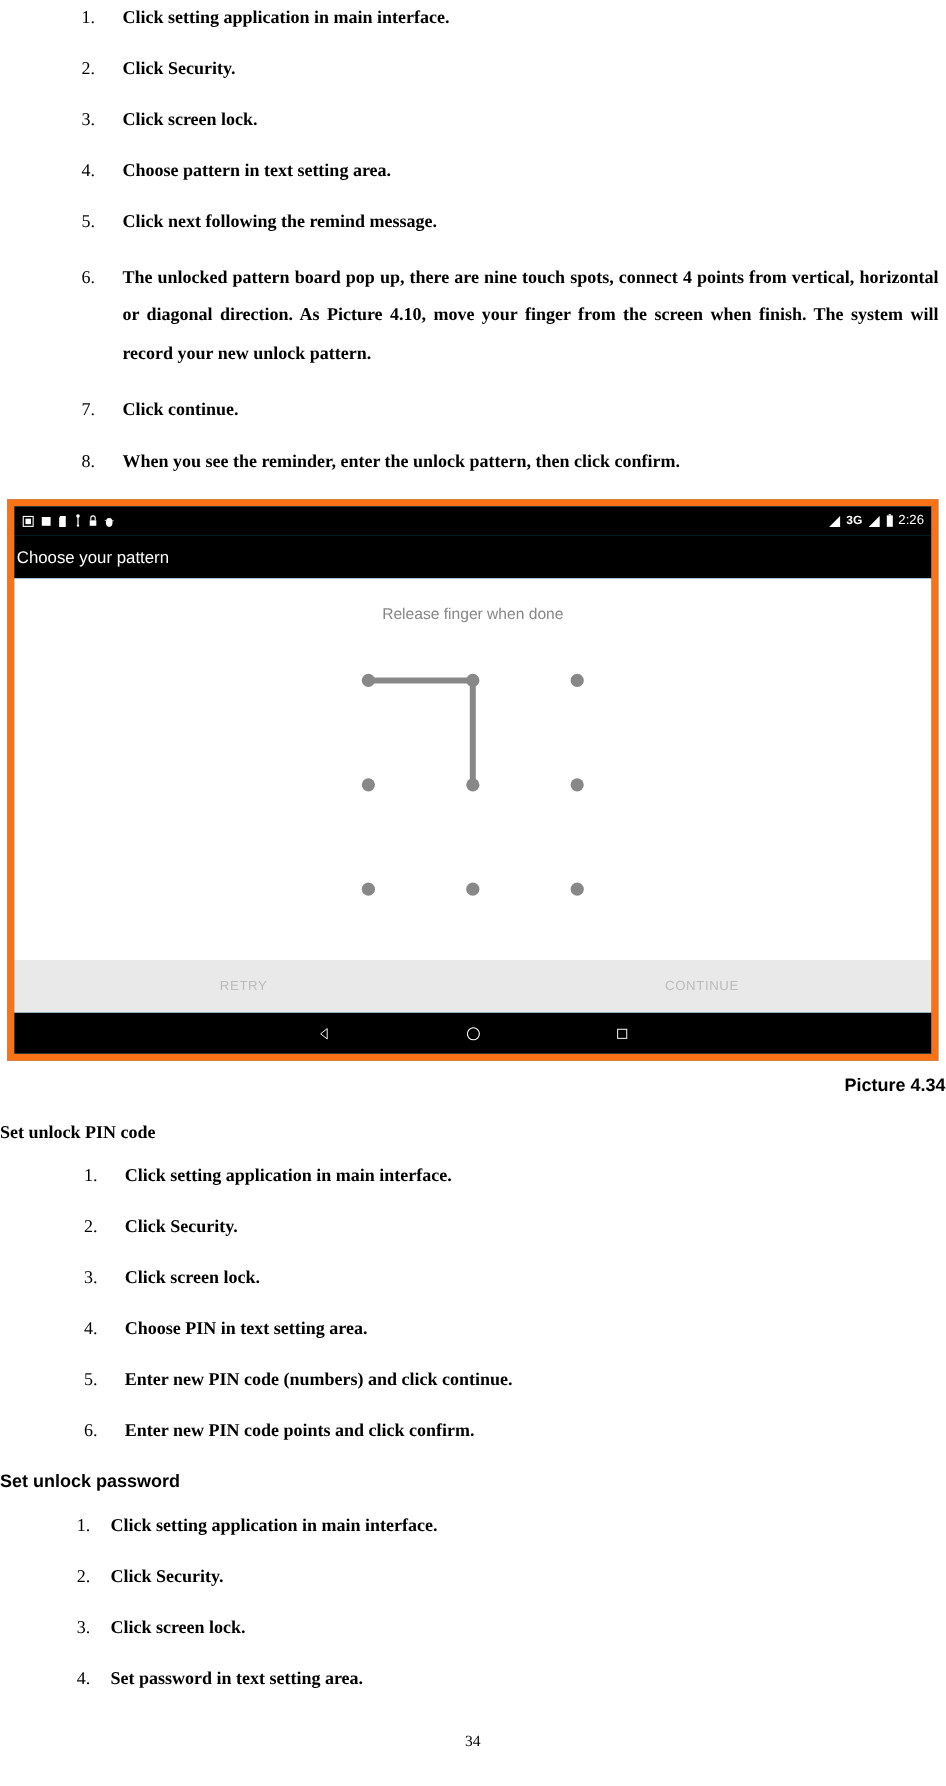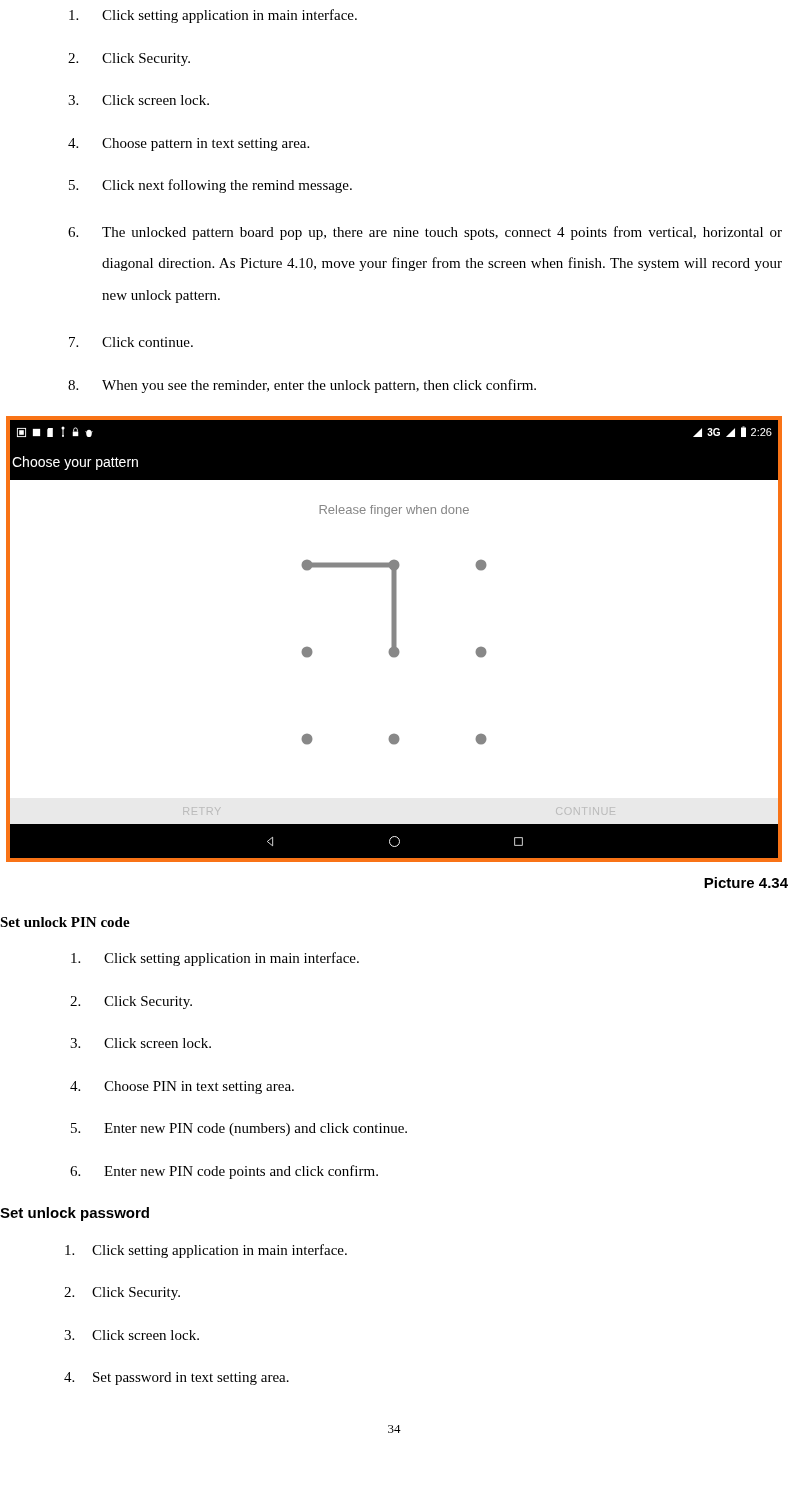--- a/index.html
+++ b/index.html
@@ -23,24 +23,25 @@
     margin-bottom: 20px;
   }
   .list-num {
     width: 34px;
     flex-shrink: 0;
     text-align: left;
   }
   .list-text {
     flex: 1;
     text-align: justify;
+    font-weight: bold;
   }
   .screenshot {
     margin: 0 6px 0 6px;
-    border: 4px solid #f97316;
+    border: 6px solid #f97316;
     background: #0ea5e9;
   }
   .status-bar {
     height: 24px;
     background: #000;
     color: #fff;
     display: flex;
     justify-content: space-between;
     align-items: center;
     font-family: Arial, sans-serif;
@@ -95,21 +96,21 @@
     border-radius: 50%;
     transform: translate(-50%, -50%);
   }
   .pattern-svg {
     position: absolute;
     top: 0; left: 0;
     width: 220px; height: 220px;
   }
   .bottom-buttons {
     display: flex;
-    height: 26px;
+    height: 44px;
     background: #e9e9e9;
   }
   .bottom-buttons div {
     flex: 1;
     display: flex;
     align-items: center;
     justify-content: center;
     font-family: Arial, sans-serif;
     font-size: 11px;
     color: #bbb;

